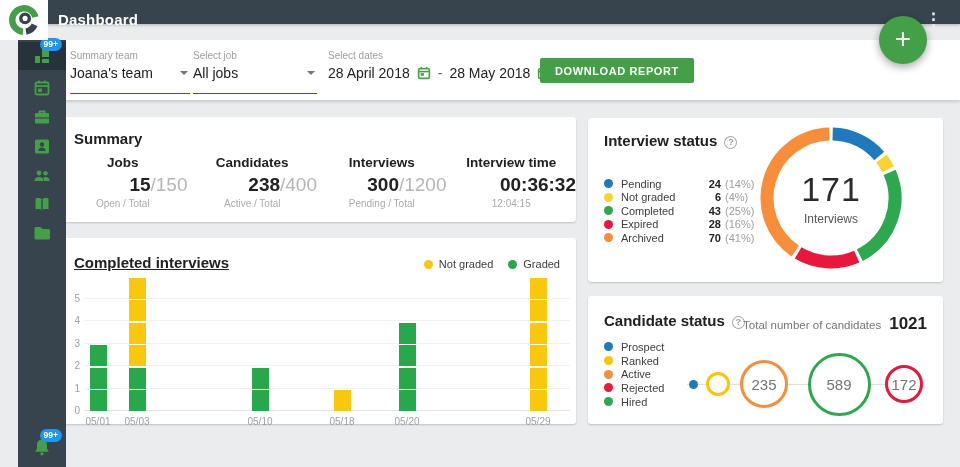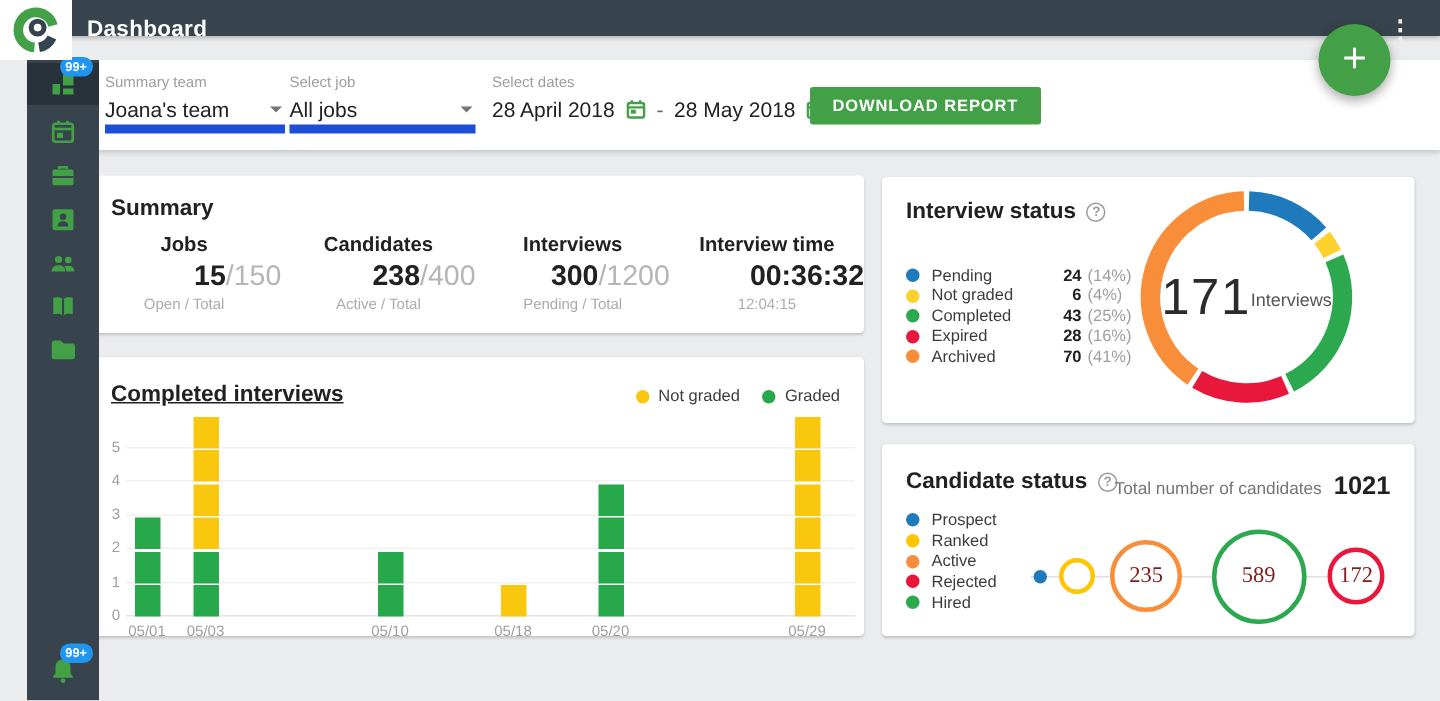--- a/index.html
+++ b/index.html
@@ -20,21 +20,21 @@
   .sb-item{position:relative;width:48px;height:23px;margin-bottom:6px;display:flex;align-items:center;justify-content:center;cursor:pointer;}
   .sb-item.active{background:#27323A;height:28px;}
   .sb-badge{position:absolute;top:-4px;right:4px;background:#1E96F2;color:#fff;font-size:8.5px;font-weight:700;border-radius:8px;padding:2px 4px;line-height:1;}
   .sb-bell{position:absolute;left:0;bottom:6px;width:48px;height:28px;display:flex;align-items:center;justify-content:center;cursor:pointer;}
 
   
   .filterbar{position:absolute;left:48px;top:40px;width:912px;height:60px;background:#fff;z-index:10;box-shadow:0 2px 3px rgba(0,0,0,.14);}
   .f-label{font-size:10px;color:#9E9E9E;margin-bottom:4px;}
   .field{position:absolute;top:10px;cursor:pointer;}
   .field .f-value{font-size:14px;color:#212121;}
-  .field .f-line{border-bottom:6px solid #1d4ed8;padding-bottom:2px;position:relative;}
+  .field .f-line{border-bottom:1px solid #1d4ed8;padding-bottom:12px;position:relative;}
   .caret{position:absolute;right:2px;top:6px;width:0;height:0;border-left:4px solid transparent;border-right:4px solid transparent;border-top:4.5px solid #757575;}
   .field-team{left:22px;width:120px;}
   .field-job{left:145px;width:124px;}
   .field-dates{left:280px;}
   .dates-row{display:flex;align-items:center;gap:7px;font-size:14px;color:#212121;}
   .date-val{cursor:pointer;}
   .dash{color:#616161;}
   .dl-btn{position:absolute;left:492px;top:18px;height:25px;background:#43A047;color:#fff;border:none;border-radius:2px;font-size:11px;font-weight:700;letter-spacing:.6px;padding:0 15px;cursor:pointer;}
 
   
@@ -69,36 +69,36 @@
   
   .card-istatus{left:588px;top:118px;width:355px;height:164px;}
   .card-istatus .card-title{position:absolute;left:16px;top:14px;}
   .ist-legend{position:absolute;left:16px;top:59px;}
   .ist-row{display:flex;align-items:center;height:13.5px;font-size:11px;}
   .ist-row .lg-dot{margin-right:8px;}
   .ist-label{width:74px;color:#3c3c3c;}
   .ist-value{width:26px;text-align:right;font-weight:700;color:#212121;}
   .ist-pct{margin-left:4px;color:#9E9E9E;}
   .donut-wrap{position:absolute;left:163px;top:0;width:160px;height:160px;}
-  .donut-center{position:absolute;left:0;top:0;width:160px;height:160px;display:flex;flex-direction:row;align-items:center;justify-content:center;}
+  .donut-center{position:absolute;left:0;top:0;width:160px;height:160px;display:flex;flex-direction:column;align-items:center;justify-content:center;}
   .donut-num{font-size:34px;color:#2b2b2b;letter-spacing:1px;}
   .donut-sub{font-size:12px;color:#555;margin-top:3px;}
 
   
   .card-cstatus{left:588px;top:296px;width:355px;height:128px;}
   .card-cstatus .card-title{position:absolute;left:16px;top:16px;}
   .total-line{position:absolute;right:16px;top:18px;display:flex;align-items:baseline;gap:8px;}
   .total-label{font-size:11.5px;color:#757575;}
   .total-value{font-size:17px;font-weight:700;color:#212121;}
   .cst-legend{position:absolute;left:16px;top:44px;}
   .cst-row{display:flex;align-items:center;height:13.7px;font-size:11px;color:#3c3c3c;}
   .cst-row .lg-dot{margin-right:8px;}
   .bubbles{position:absolute;left:0;top:0;width:355px;height:128px;pointer-events:none;}
   .bubble-line{position:absolute;height:1px;background:#E0E0E0;}
-  .bubble{position:absolute;border-radius:50%;background:#fff;display:flex;align-items:center;justify-content:center;font-size:15px;color:#7f1d1d;font-family:Liberation Serif, serif;}
+  .bubble{position:absolute;border-radius:50%;background:#fff;display:flex;align-items:center;justify-content:center;font-size:15px;color:#737373;}
 </style>
 </head>
 <body>
 
 <div class="app">
 
   <div class="header">
     <div class="logo">
       <svg width="32" height="32" viewBox="0 0 30 30">
         <path d="M 14.04 25.96 A 11 11 0 1 1 25.6 12.15" fill="none" stroke="#43A047" stroke-width="6"></path>

